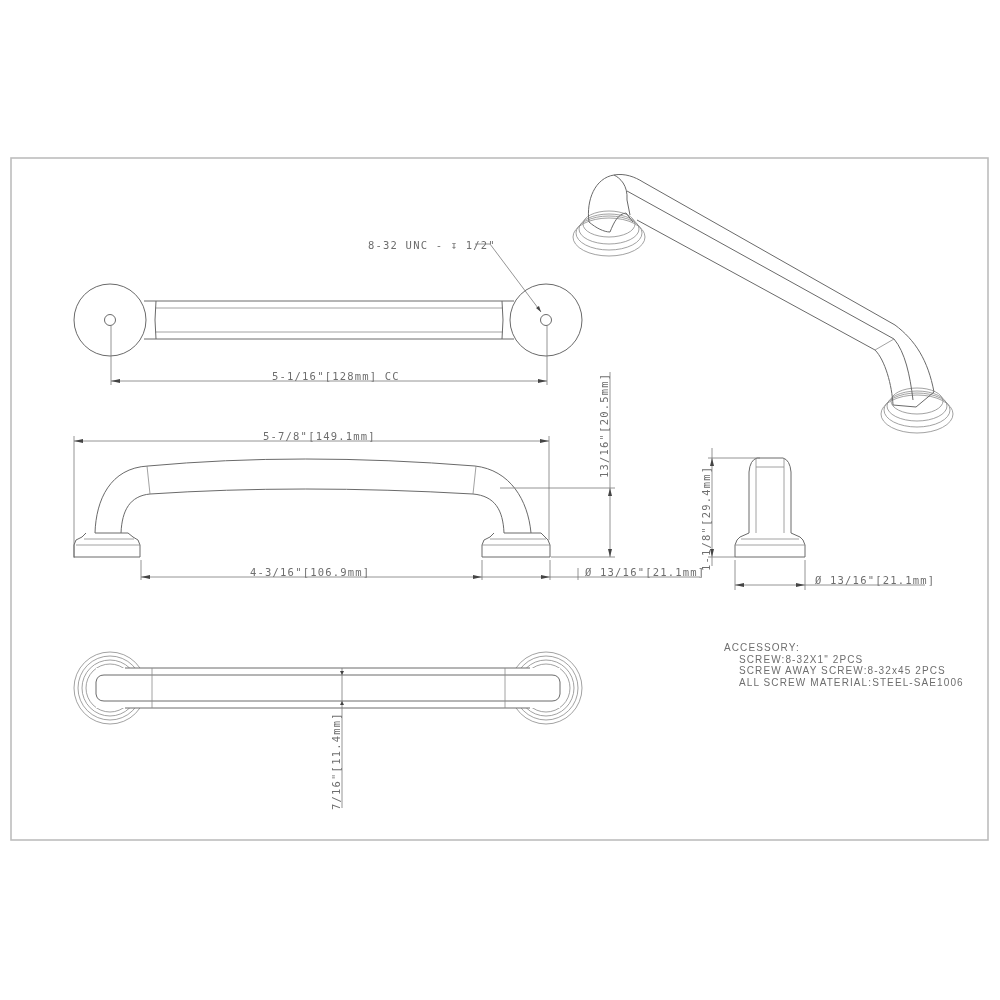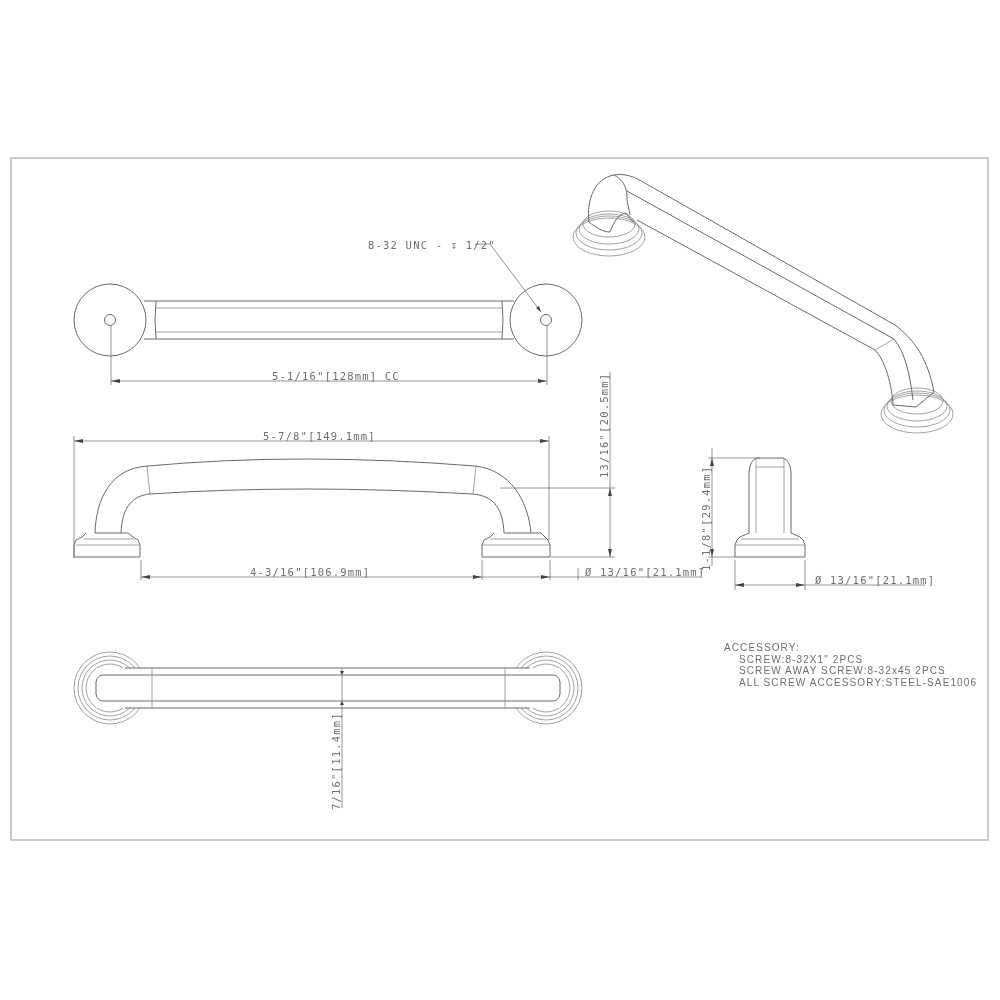--- a/index.html
+++ b/index.html
@@ -180,16 +180,16 @@
 
 <div class="lbl vert" style="left:700px; top:571px;">1-1/8"[29.4mm]</div>
 <div class="lbl" style="left:815px; top:574px;">Ø 13/16"[21.1mm]</div>
 
 <div class="lbl vert" style="left:330px; top:810px;">7/16"[11.4mm]</div>
 
 <div class="note" style="left:712px; top:642px;">
   <div>ACCESSORY:</div>
   <div style="padding-left:15px;">SCREW:8-32X1" 2PCS</div>
   <div style="padding-left:15px;">SCREW AWAY SCREW:8-32x45 2PCS</div>
-  <div style="padding-left:15px;">ALL SCREW ACCESSORY:STEEL-SAE1006</div>
+  <div style="padding-left:15px;">ALL SCREW MATERIAL:STEEL-SAE1006</div>
 </div>
 
 </div>
 
 </body></html>

